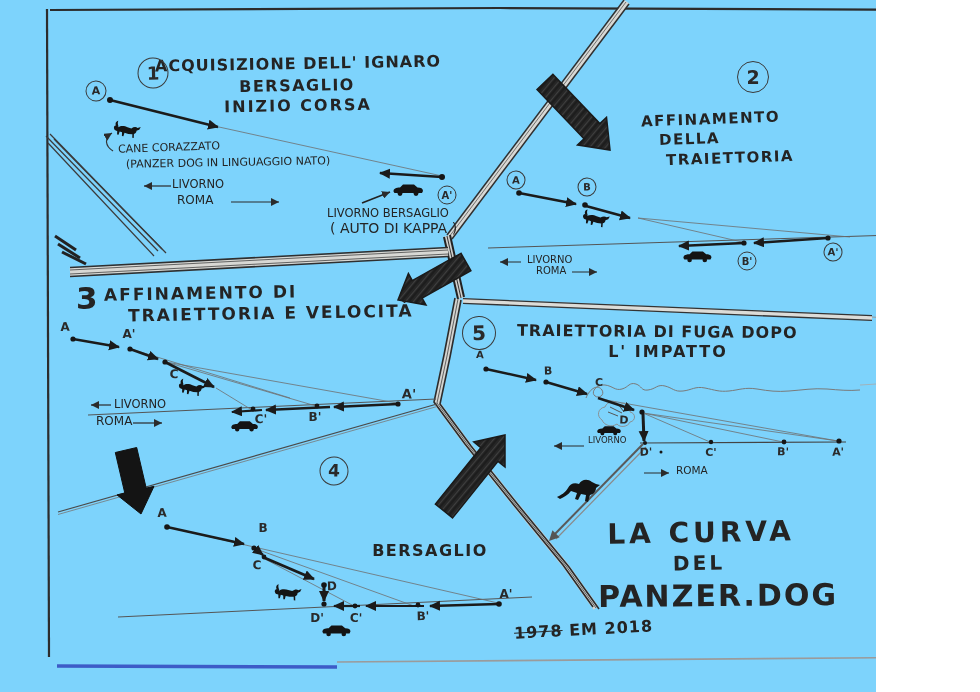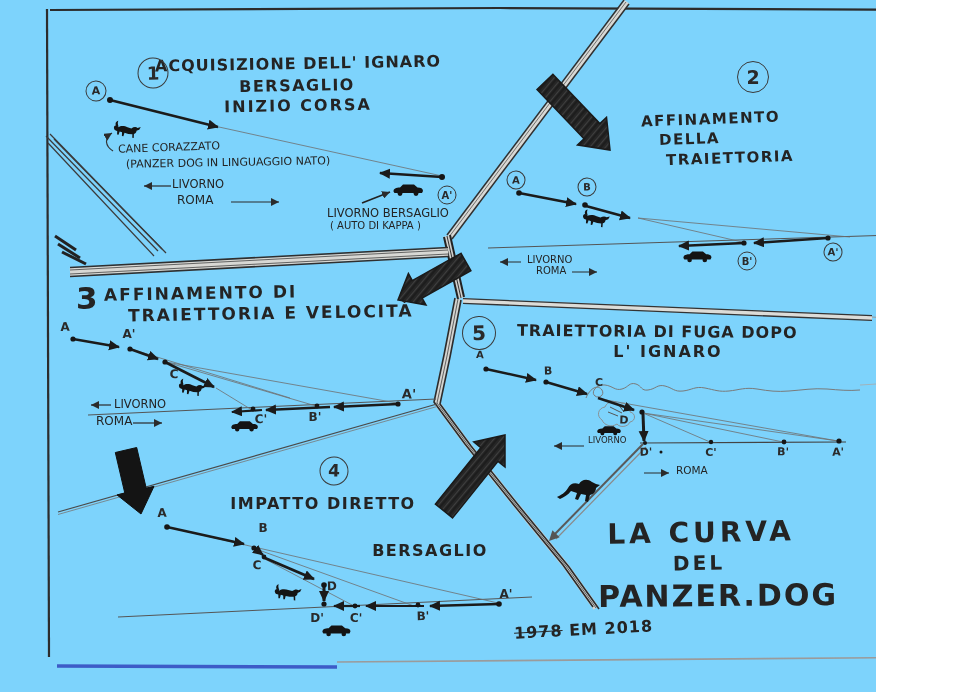--- a/index.html
+++ b/index.html
@@ -225,41 +225,40 @@
   <use href="#carShape" transform="translate(321,624) scale(0.95)"></use>
   <use href="#carShape" transform="translate(596,425) scale(0.8)"></use>
 </svg>
 
 <div class="txt ctr" style="left:298px;top:54px;font-size:16px;letter-spacing:1px;transform:translateX(-50%) rotate(-1deg);">ACQUISIZIONE  DELL' IGNARO</div>
 <div class="txt ctr" style="left:297px;top:76px;font-size:16px;letter-spacing:1.5px;transform:translateX(-50%) rotate(-1deg);">BERSAGLIO</div>
 <div class="txt ctr" style="left:298px;top:96px;font-size:16px;letter-spacing:2px;transform:translateX(-50%) rotate(-1deg);">INIZIO  CORSA</div>
 <div class="txt small" style="left:118px;top:141px;font-size:11px;transform:rotate(-2deg);">CANE CORAZZATO</div>
 <div class="txt small" style="left:126px;top:156px;font-size:11px;transform:rotate(-1deg);">(PANZER DOG IN LINGUAGGIO NATO)</div>
 <div class="txt small" style="left:327px;top:206px;font-size:11.5px;">LIVORNO  BERSAGLIO</div>
-<div class="txt small" style="left:330px;top:220px;font-size:10px;">( AUTO  DI  KAPPA )</div>
+<div class="txt small" style="left:330px;top:220px;font-size:14px;">( AUTO  DI  KAPPA )</div>
 <div class="txt small" style="left:172px;top:177px;font-size:11.5px;">LIVORNO</div>
 <div class="txt small" style="left:177px;top:193px;font-size:12px;">ROMA</div>
 
 <div class="txt" style="left:641px;top:110px;font-size:15px;letter-spacing:1.5px;transform:rotate(-2deg);">AFFINAMENTO</div>
 <div class="txt" style="left:659px;top:130px;font-size:15px;letter-spacing:1.5px;transform:rotate(-2deg);">DELLA</div>
 <div class="txt" style="left:666px;top:149px;font-size:15px;letter-spacing:1.5px;transform:rotate(-2deg);">TRAIETTORIA</div>
 <div class="txt small" style="left:527px;top:254px;font-size:10px;">LIVORNO</div>
 <div class="txt small" style="left:536px;top:265px;font-size:10px;">ROMA</div>
 
 <div class="txt" style="left:76px;top:280px;font-size:31px;">3</div>
 <div class="txt" style="left:104px;top:283px;font-size:17px;letter-spacing:2px;transform:rotate(-1deg);">AFFINAMENTO  DI</div>
 <div class="txt" style="left:128px;top:303px;font-size:17px;letter-spacing:2px;transform:rotate(-1deg);">TRAIETTORIA  E  VELOCITÀ</div>
 <div class="txt small" style="left:114px;top:397px;font-size:11.5px;">LIVORNO</div>
 <div class="txt small" style="left:96px;top:414px;font-size:12px;">ROMA</div>
 
-<div class="txt ctr" style="left:323px;top:494px;font-size:16px;letter-spacing:1.5px;">IMPATTO  DIRETTO</div>
 <div class="txt ctr" style="left:430px;top:541px;font-size:16px;letter-spacing:1.5px;">BERSAGLIO</div>
 
 <div class="txt" style="left:517px;top:322px;font-size:16px;letter-spacing:1px;transform:rotate(0.5deg);">TRAIETTORIA  DI  FUGA   DOPO</div>
-<div class="txt ctr" style="left:668px;top:342px;font-size:16px;letter-spacing:2px;">L' IGNARO</div>
+<div class="txt ctr" style="left:668px;top:342px;font-size:16px;letter-spacing:2px;">L' IMPATTO</div>
 <div class="txt small" style="left:588px;top:435px;font-size:8.5px;">LIVORNO</div>
 <div class="txt small" style="left:676px;top:464px;font-size:10.5px;">ROMA</div>
 
 <div class="txt ctr" style="left:701px;top:516px;font-size:28px;letter-spacing:4px;transform:translateX(-50%) rotate(-1deg);">LA  CURVA</div>
 <div class="txt ctr" style="left:699px;top:551px;font-size:20px;letter-spacing:3px;transform:translateX(-50%) rotate(-1deg);">DEL</div>
 <div class="txt ctr" style="left:718px;top:578px;font-size:30px;letter-spacing:2px;transform:translateX(-50%) rotate(-0.5deg);">PANZER.DOG</div>
 <div class="txt sig" style="left:514px;top:620px;font-size:16px;">
   <span class="strike">1978</span>
   <span>EM 2018</span>
 </div>

